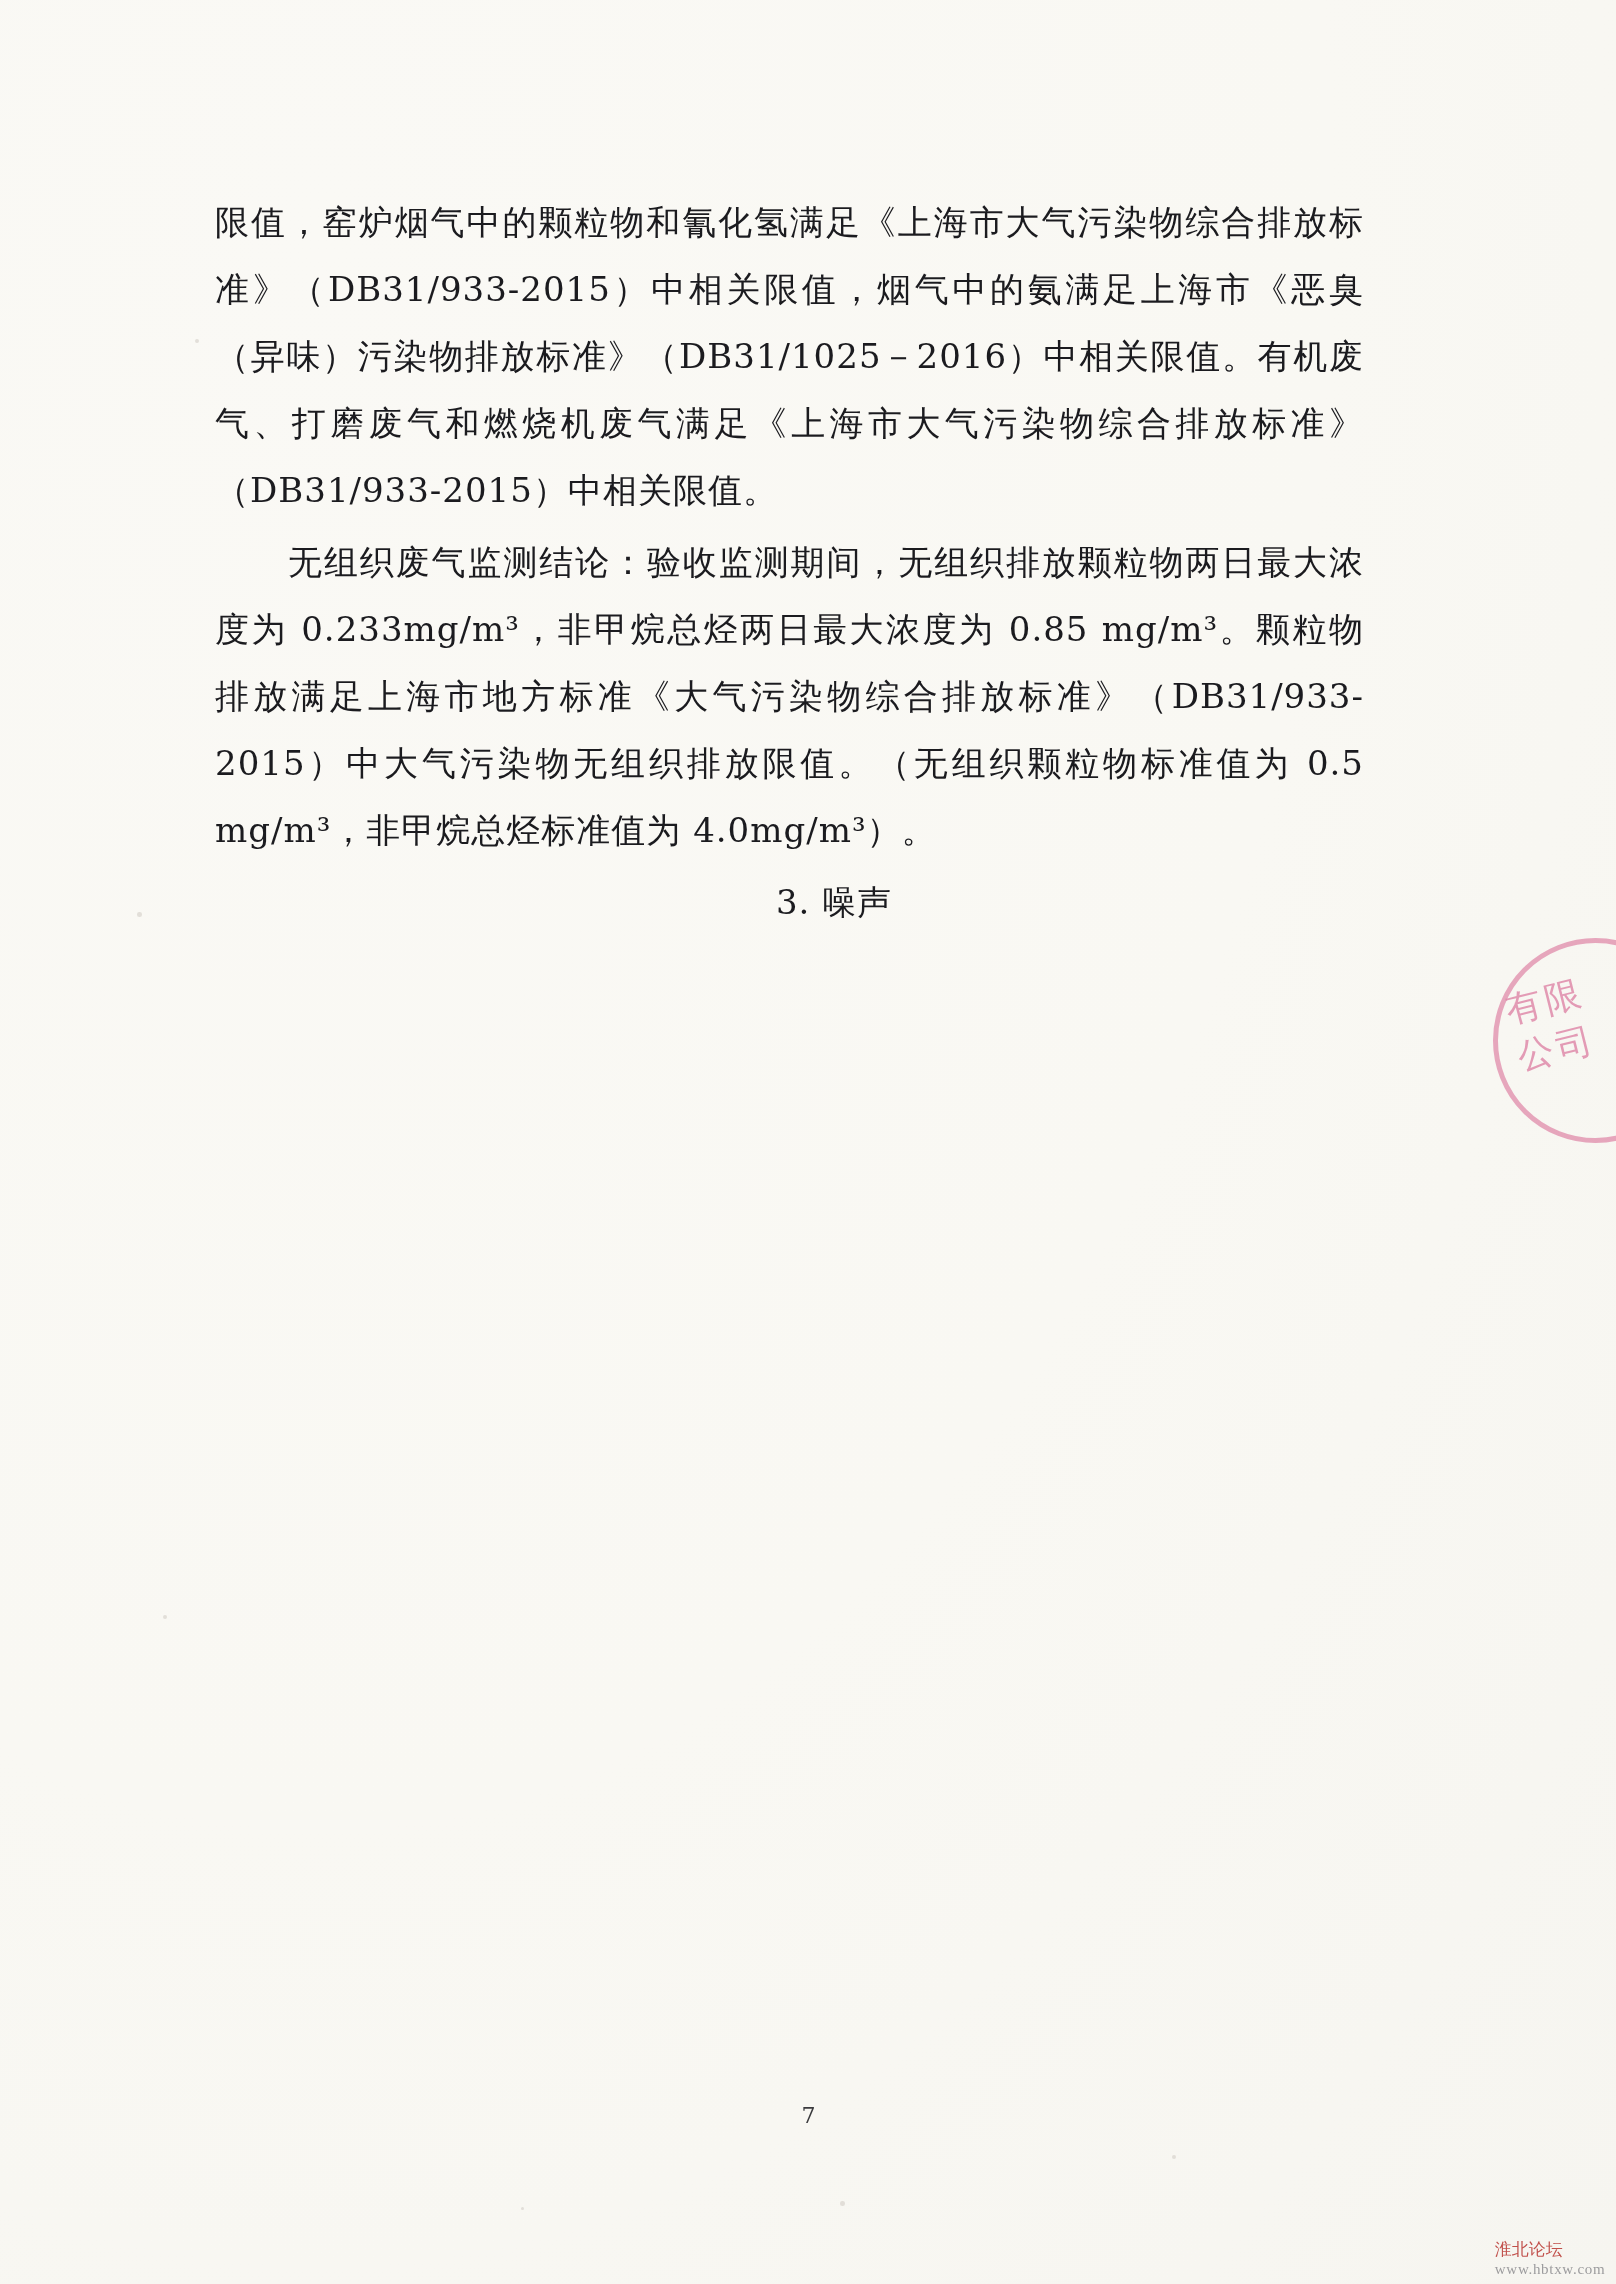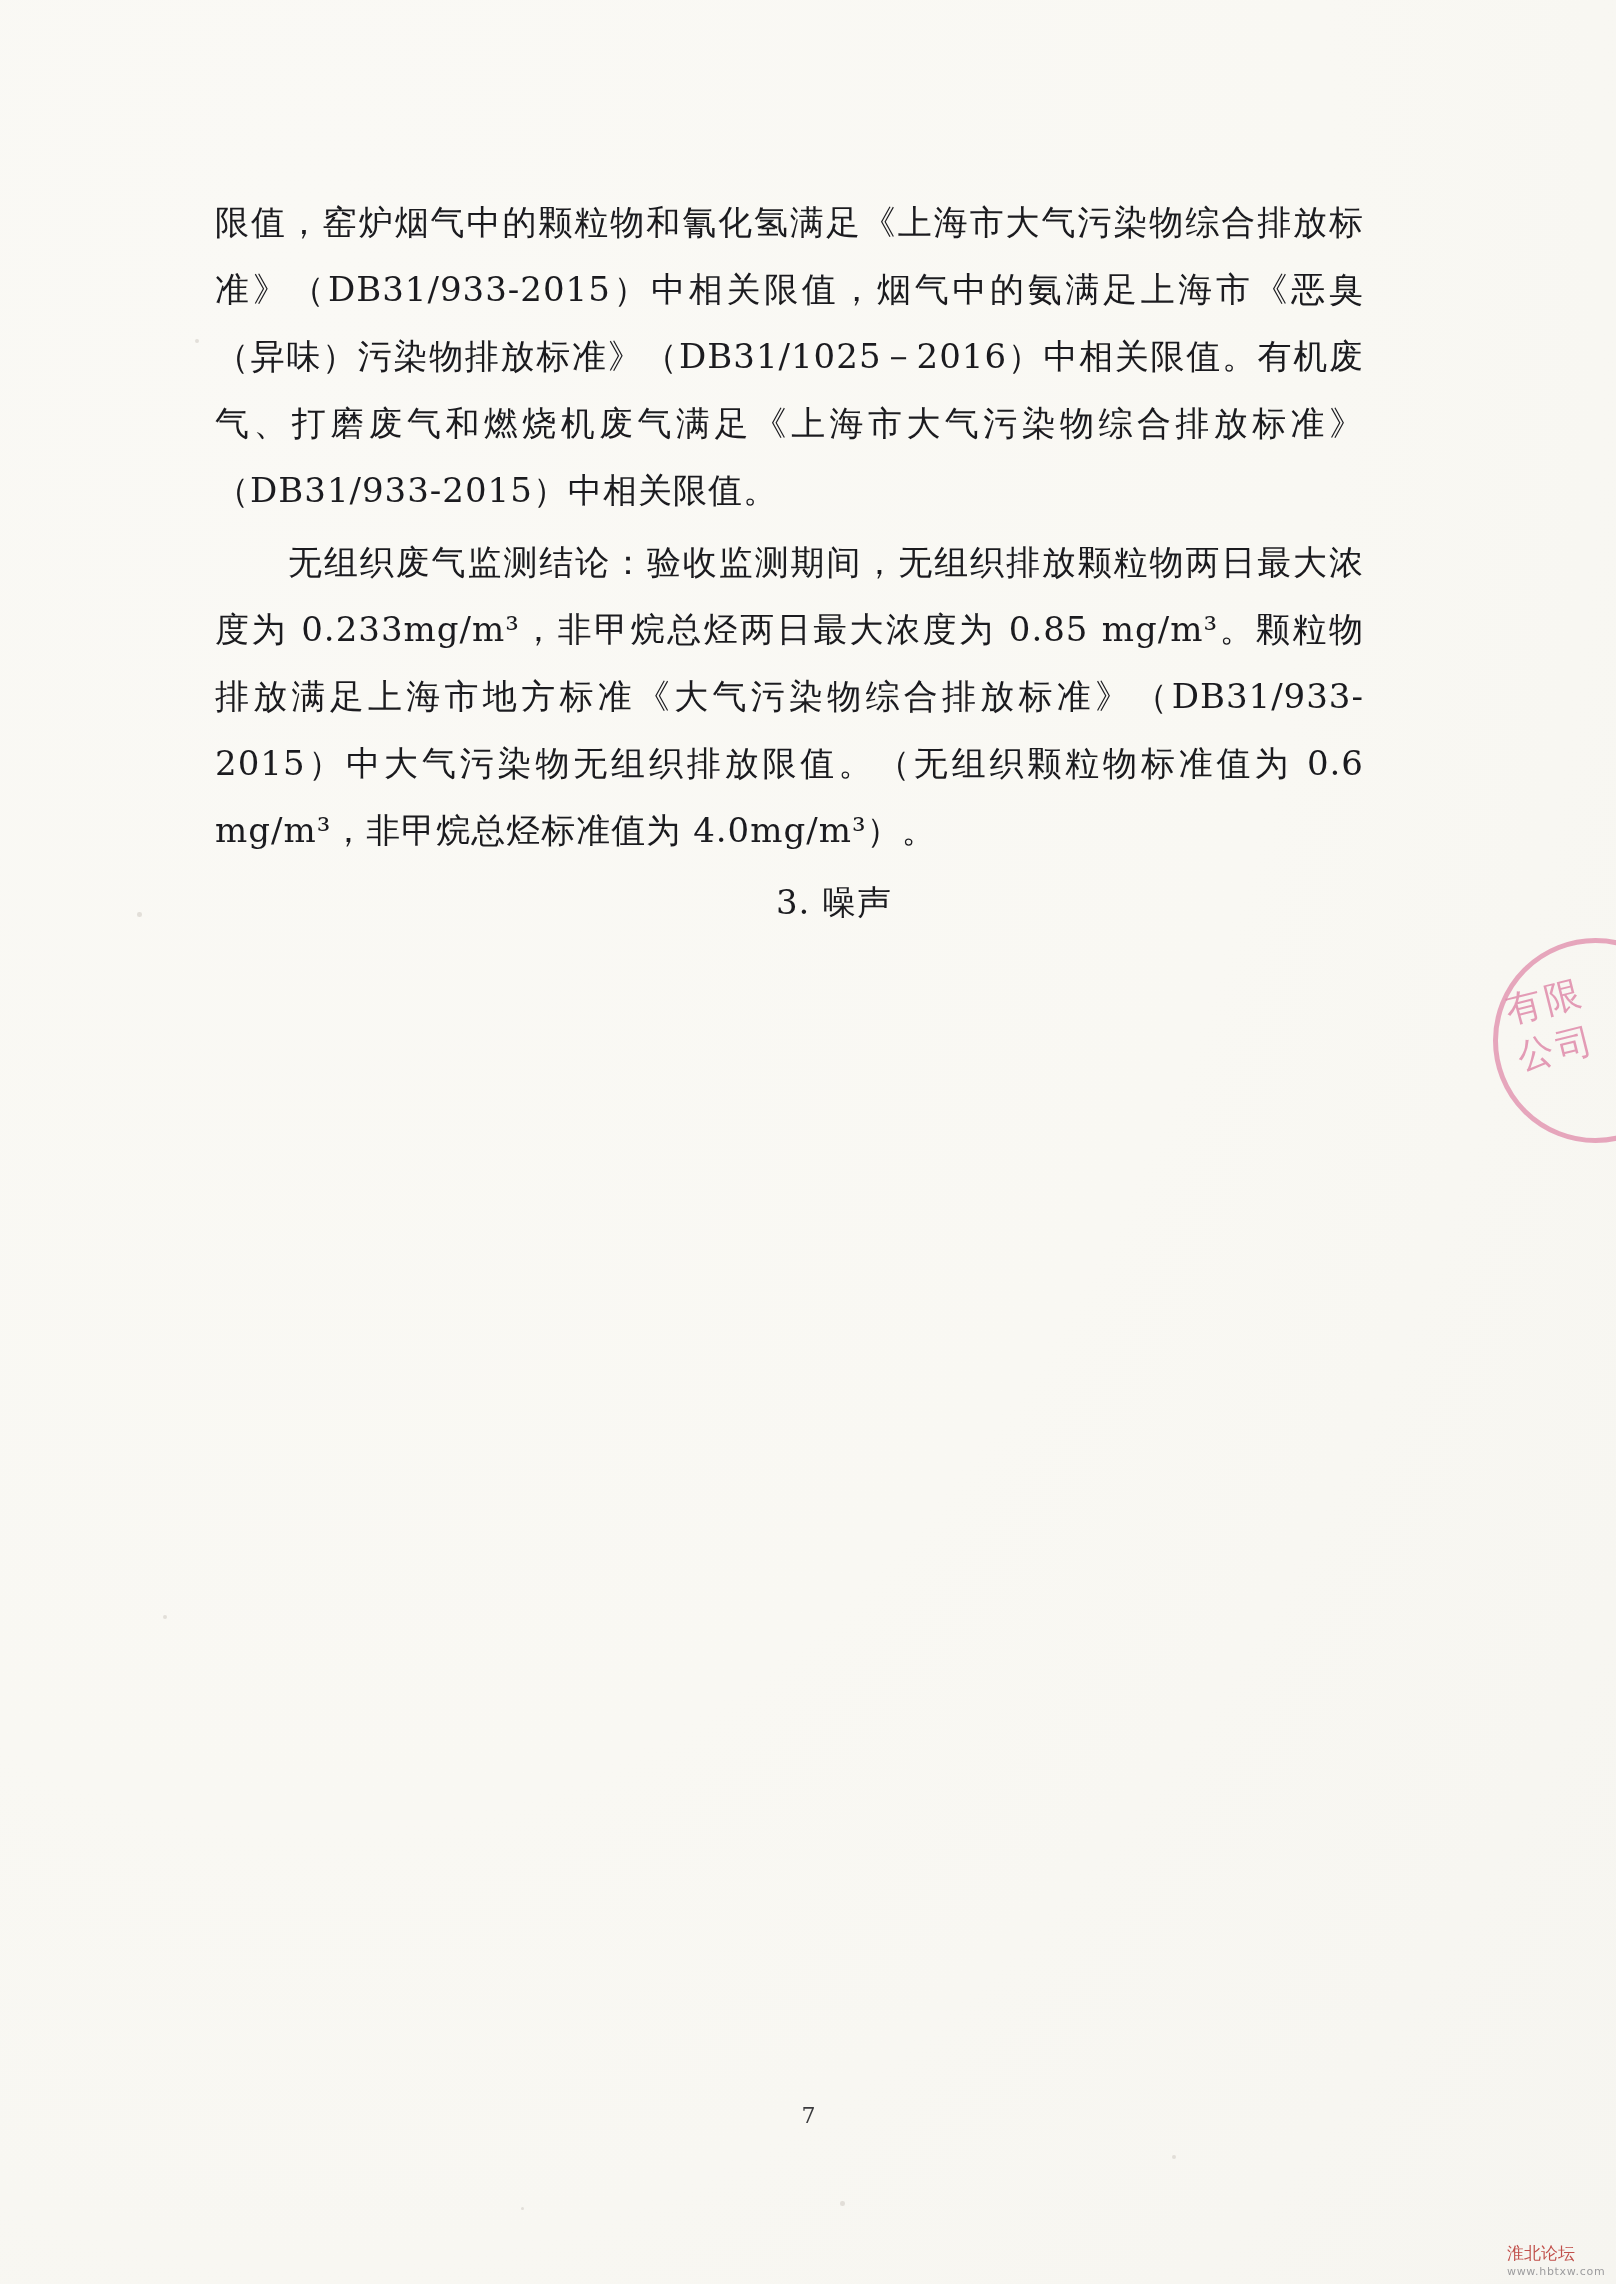--- a/index.html
+++ b/index.html
@@ -114,23 +114,24 @@
     right: 11.7px;
     bottom: 6.5px;
     text-align: left;
     color: #b8342f;
     font-size: 17px;
     font-family: "DejaVu Sans", "Liberation Sans", sans-serif;
     opacity: 0.85;
   }
   .watermark .wm-sub {
     display: block;
-    font-size: 11px;
+    font-size: 15px;
     color: #8d8d90;
     letter-spacing: 0.7px;
+    font-family: Liberation Serif, serif;
   }
 
   
   .speck {
     position: absolute;
     background: #cfcbc2;
     border-radius: 50%;
     opacity: 0.55;
   }
 </style>
@@ -138,21 +139,21 @@
 <body>
 
 <div id="paper"></div>
 
 <div id="page">
 
   <div class="doc-body">
 
     <p class="para">限值，窑炉烟气中的颗粒物和氰化氢满足《上海市大气污染物综合排放标准》（DB31/933-2015）中相关限值，烟气中的氨满足上海市《恶臭（异味）污染物排放标准》（DB31/1025－2016）中相关限值。有机废气、打磨废气和燃烧机废气满足《上海市大气污染物综合排放标准》（DB31/933-2015）中相关限值。</p>
 
-    <p class="para indent">无组织废气监测结论：验收监测期间，无组织排放颗粒物两日最大浓度为 0.233mg/m³，非甲烷总烃两日最大浓度为 0.85 mg/m³。颗粒物排放满足上海市地方标准《大气污染物综合排放标准》（DB31/933-2015）中大气污染物无组织排放限值。（无组织颗粒物标准值为 0.6 mg/m³，非甲烷总烃标准值为 4.0mg/m³）。</p>
+    <p class="para indent">无组织废气监测结论：验收监测期间，无组织排放颗粒物两日最大浓度为 0.233mg/m³，非甲烷总烃两日最大浓度为 0.85 mg/m³。颗粒物排放满足上海市地方标准《大气污染物综合排放标准》（DB31/933-2015）中大气污染物无组织排放限值。（无组织颗粒物标准值为 0.5 mg/m³，非甲烷总烃标准值为 4.0mg/m³）。</p>
 
     <p class="heading">3. 噪声</p>
 
 
 
 
   </div>
 
   <div class="stamp">
     <div class="ring"></div>

